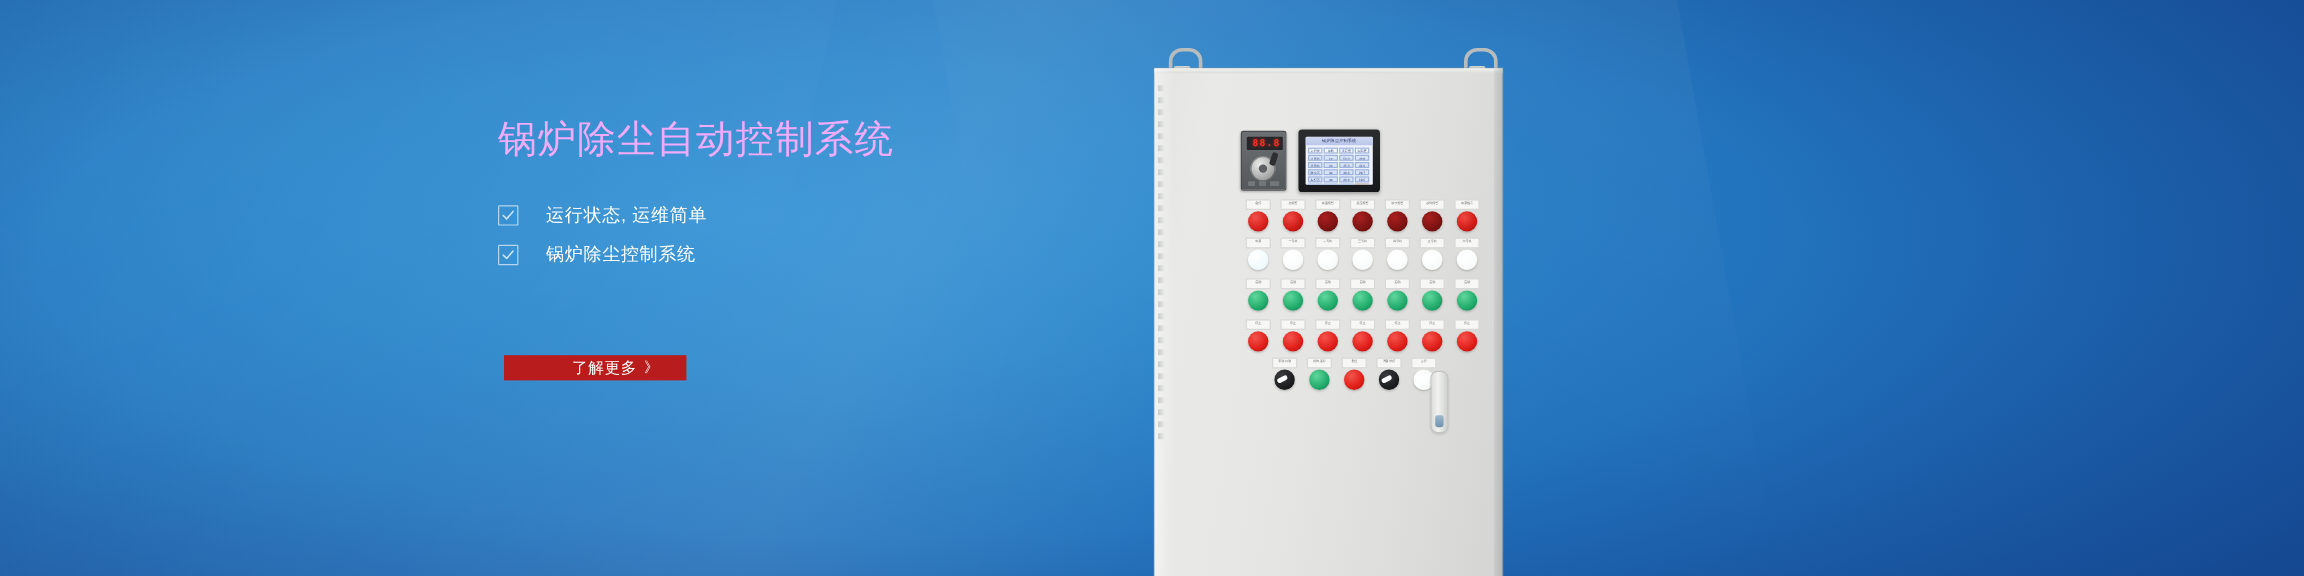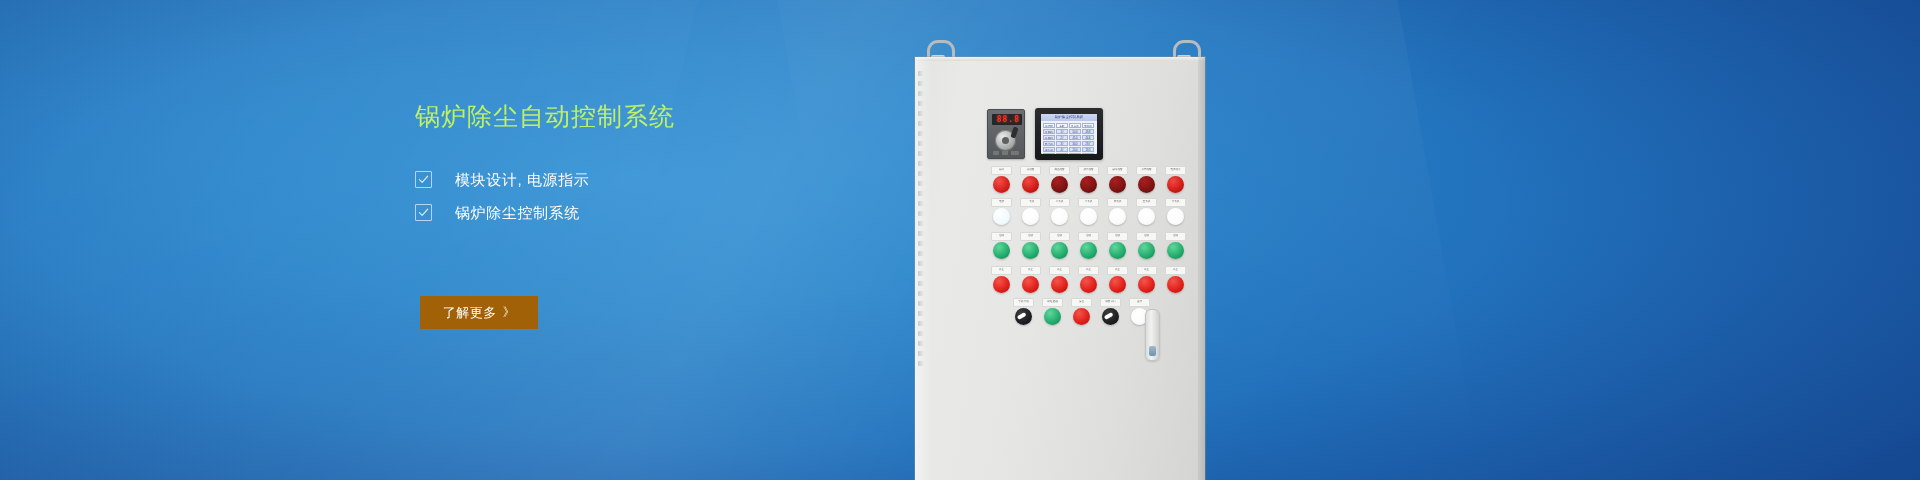--- a/index.html
+++ b/index.html
@@ -36,47 +36,47 @@
   }
   .bg-facet-c{
     position:absolute;right:480px;top:-60px;width:620px;height:600px;
     background:linear-gradient(200deg, rgba(255,255,255,0.045), rgba(255,255,255,0) 65%);
     transform:skewX(10deg);
   }
 
   
   .copy{position:absolute;left:415px;top:96px;width:520px;}
   .headline{
-    color:#bef264;font-size:25px;line-height:40px;letter-spacing:1px;
+    color:#f0abfc;font-size:32px;line-height:40px;letter-spacing:1px;
     font-weight:400;white-space:nowrap;
   }
   .bullets{margin-top:27px;}
   .bullet{display:flex;align-items:center;height:33px;margin-bottom:0px;}
   .bullet + .bullet{margin-top:0px;}
   .chk{
     width:15px;height:15px;flex:0 0 15px;
     border:1px solid rgba(255,255,255,0.62);
     position:relative;border-radius:1px;margin-right:23px;
   }
   .chk svg{position:absolute;left:1px;top:1px;}
   .bullet-text{
     color:#ffffff;font-size:15px;line-height:15px;letter-spacing:.6px;white-space:nowrap;
   }
   .cta{
     position:absolute;left:420px;top:296px;
-    width:118px;height:33px;
-    background:#a16207;
+    width:118px;height:21px;
+    background:#b91c1c;
     display:flex;align-items:center;justify-content:center;
     color:#ffffff;font-size:13px;letter-spacing:.5px;
-    cursor:pointer;user-select:none;white-space:nowrap;
+    cursor:pointer;user-select:none;white-space:nowrap;padding-left:34px;
   }
   .cta .arr{margin-left:6px;font-size:12px;}
 
   
-  .cab-wrap{position:absolute;left:905px;top:0px;width:320px;height:480px;}
+  .cab-wrap{position:absolute;left:952px;top:0px;width:320px;height:480px;}
   .eye{position:absolute;width:22px;height:24px;top:40px;}
   .eye i{
     position:absolute;left:0;top:0;width:22px;height:20px;
     border:3px solid #b9bcbd;border-radius:11px 11px 9px 9px;
     background:transparent;
   }
   .eye::after{
     content:"";position:absolute;left:4px;top:15px;width:14px;height:9px;
     background:#d3d5d4;border-radius:2px;
   }
@@ -238,21 +238,21 @@
   <div class="copy">
     <div class="headline">锅炉除尘自动控制系统</div>
 
     <div class="bullets">
       <div class="bullet">
         <span class="chk">
           <svg width="13" height="13" viewBox="0 0 13 13">
               <path d="M2.4 6.6 L5.2 9.4 L10.6 3.2" fill="none" stroke="rgba(255,255,255,0.75)" stroke-width="1.3" stroke-linecap="round" stroke-linejoin="round"></path>
             </svg>
         </span>
-        <span class="bullet-text">模块设计, 电源指示</span>
+        <span class="bullet-text">运行状态, 运维简单</span>
       </div>
 
       <div class="bullet">
         <span class="chk">
           <svg width="13" height="13" viewBox="0 0 13 13">
               <path d="M2.4 6.6 L5.2 9.4 L10.6 3.2" fill="none" stroke="rgba(255,255,255,0.75)" stroke-width="1.3" stroke-linecap="round" stroke-linejoin="round"></path>
             </svg>
         </span>
         <span class="bullet-text">锅炉除尘控制系统</span>
       </div>

